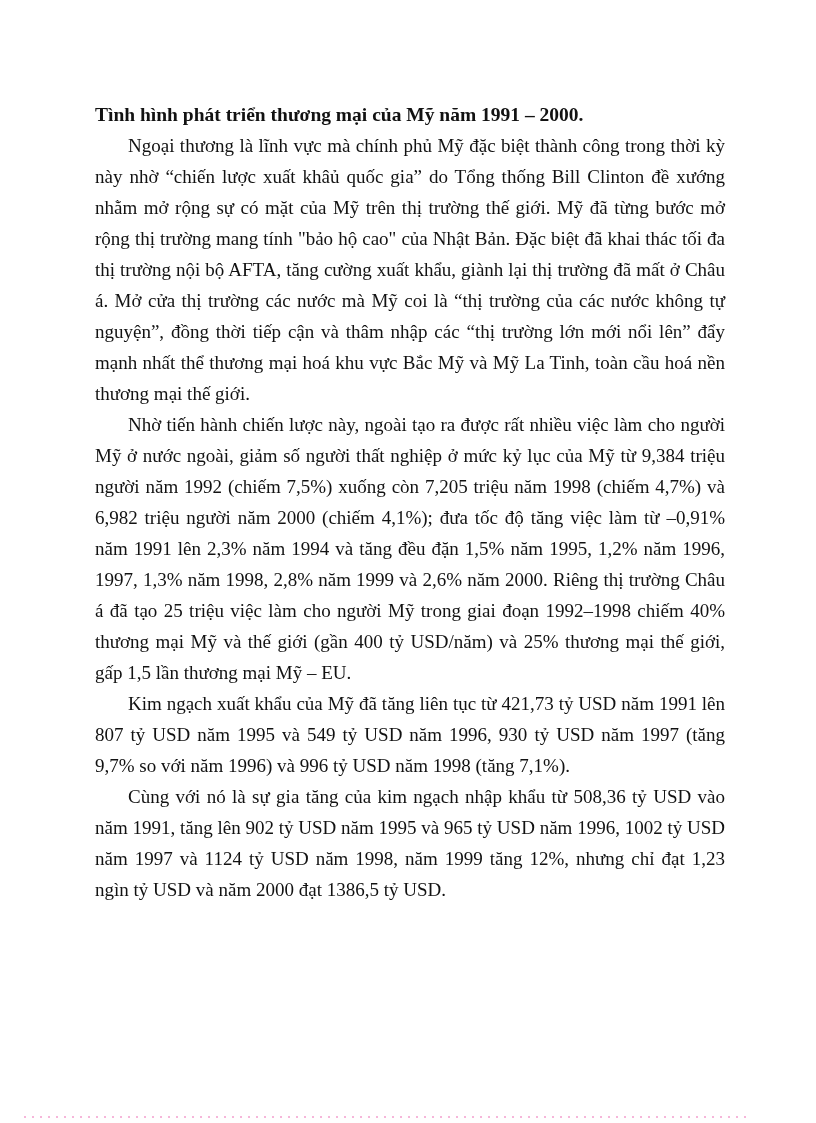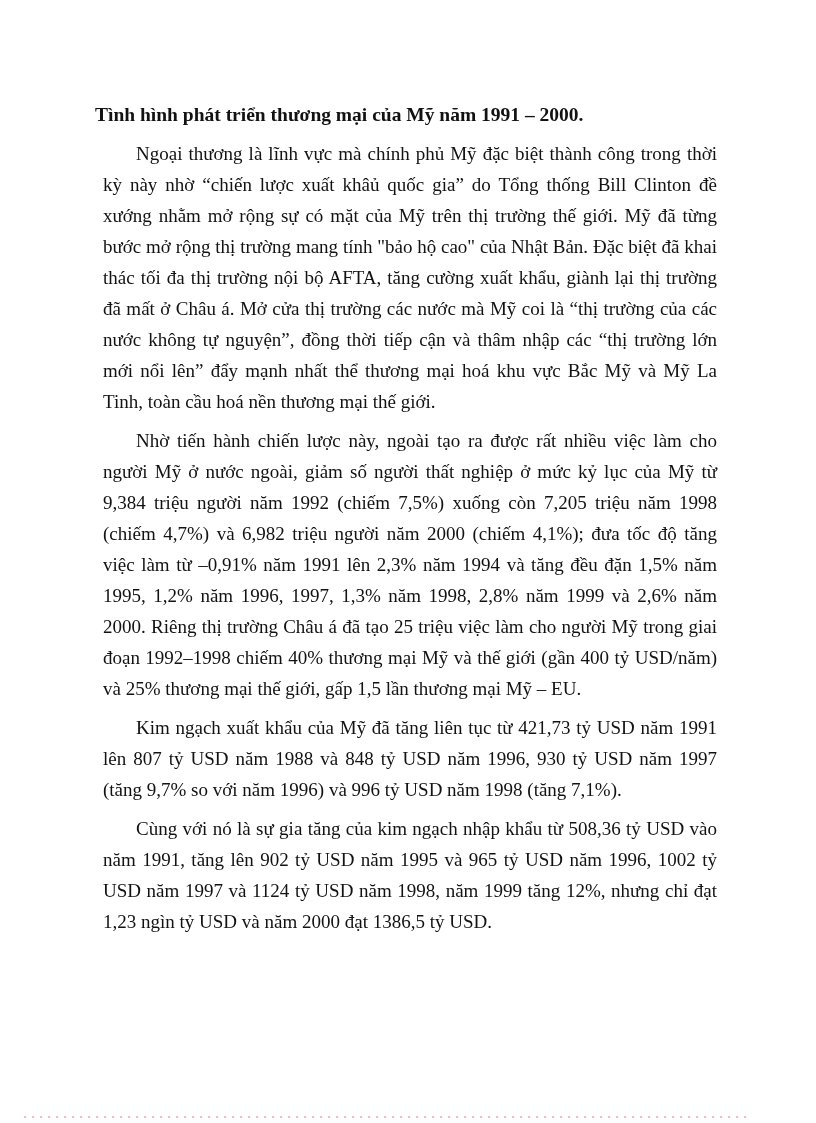--- a/index.html
+++ b/index.html
@@ -26,21 +26,21 @@
     text-align: justify;
   }
   .doc-title {
     margin: 0;
     font-size: 19.5px;
     line-height: 31px;
     font-weight: bold;
     text-align: left;
   }
   .content p {
-    margin: 8px;
+    margin: 0;
     text-indent: 33px;
   }
   .edge-dots {
     position: absolute;
     left: 24px;
     right: 5px;
     top: 1116px;
     height: 2px;
     background-image: repeating-linear-gradient(
       90deg,
@@ -50,17 +50,17 @@
   }
 </style>
 </head>
 <body>
 
 <div class="page">
   <div class="content">
     <h1 class="doc-title">Tình hình phát triển thương mại của Mỹ năm 1991 – 2000.</h1>
     <p>Ngoại thương là lĩnh vực mà chính phủ Mỹ đặc biệt thành công trong thời kỳ này nhờ “chiến lược xuất khâủ quốc gia” do Tổng thống Bill Clinton đề xướng nhằm mở rộng sự có mặt của Mỹ trên thị trường thế giới. Mỹ đã từng bước mở rộng thị trường mang tính "bảo hộ cao" của Nhật Bản. Đặc biệt đã khai thác tối đa thị trường nội bộ AFTA, tăng cường xuất khẩu, giành lại thị trường đã mất ở Châu á. Mở cửa thị trường các nước mà Mỹ coi là “thị trường của các nước không tự nguyện”, đồng thời tiếp cận và thâm nhập các “thị trường lớn mới nổi lên” đẩy mạnh nhất thể thương mại hoá khu vực Bắc Mỹ và Mỹ La Tinh, toàn cầu hoá nền thương mại thế giới.</p>
     <p>Nhờ tiến hành chiến lược này, ngoài tạo ra được rất nhiều việc làm cho người Mỹ ở nước ngoài, giảm số người thất nghiệp ở mức kỷ lục của Mỹ từ 9,384 triệu người năm 1992 (chiếm 7,5%) xuống còn 7,205 triệu năm 1998 (chiếm 4,7%) và 6,982 triệu người năm 2000 (chiếm 4,1%); đưa tốc độ tăng việc làm từ –0,91% năm 1991 lên 2,3% năm 1994 và tăng đều đặn 1,5% năm 1995, 1,2% năm 1996, 1997, 1,3% năm 1998, 2,8% năm 1999 và 2,6% năm 2000. Riêng thị trường Châu á đã tạo 25 triệu việc làm cho người Mỹ trong giai đoạn 1992–1998 chiếm 40% thương mại Mỹ và thế giới (gần 400 tỷ USD/năm) và 25% thương mại thế giới, gấp 1,5 lần thương mại Mỹ – EU.</p>
-    <p>Kim ngạch xuất khẩu của Mỹ đã tăng liên tục từ 421,73 tỷ USD năm 1991 lên 807 tỷ USD năm 1988 và 848 tỷ USD năm 1996, 930 tỷ USD năm 1997 (tăng 9,7% so với năm 1996) và 996 tỷ USD năm 1998 (tăng 7,1%).</p>
+    <p>Kim ngạch xuất khẩu của Mỹ đã tăng liên tục từ 421,73 tỷ USD năm 1991 lên 807 tỷ USD năm 1995 và 549 tỷ USD năm 1996, 930 tỷ USD năm 1997 (tăng 9,7% so với năm 1996) và 996 tỷ USD năm 1998 (tăng 7,1%).</p>
     <p>Cùng với nó là sự gia tăng của kim ngạch nhập khẩu từ 508,36 tỷ USD vào năm 1991, tăng lên 902 tỷ USD năm 1995 và 965 tỷ USD năm 1996, 1002 tỷ USD năm 1997 và 1124 tỷ USD năm 1998, năm 1999 tăng 12%, nhưng chỉ đạt 1,23 ngìn tỷ USD và năm 2000 đạt 1386,5 tỷ USD.</p>
   </div>
   <div class="edge-dots"></div>
 </div>
 
 </body></html>

